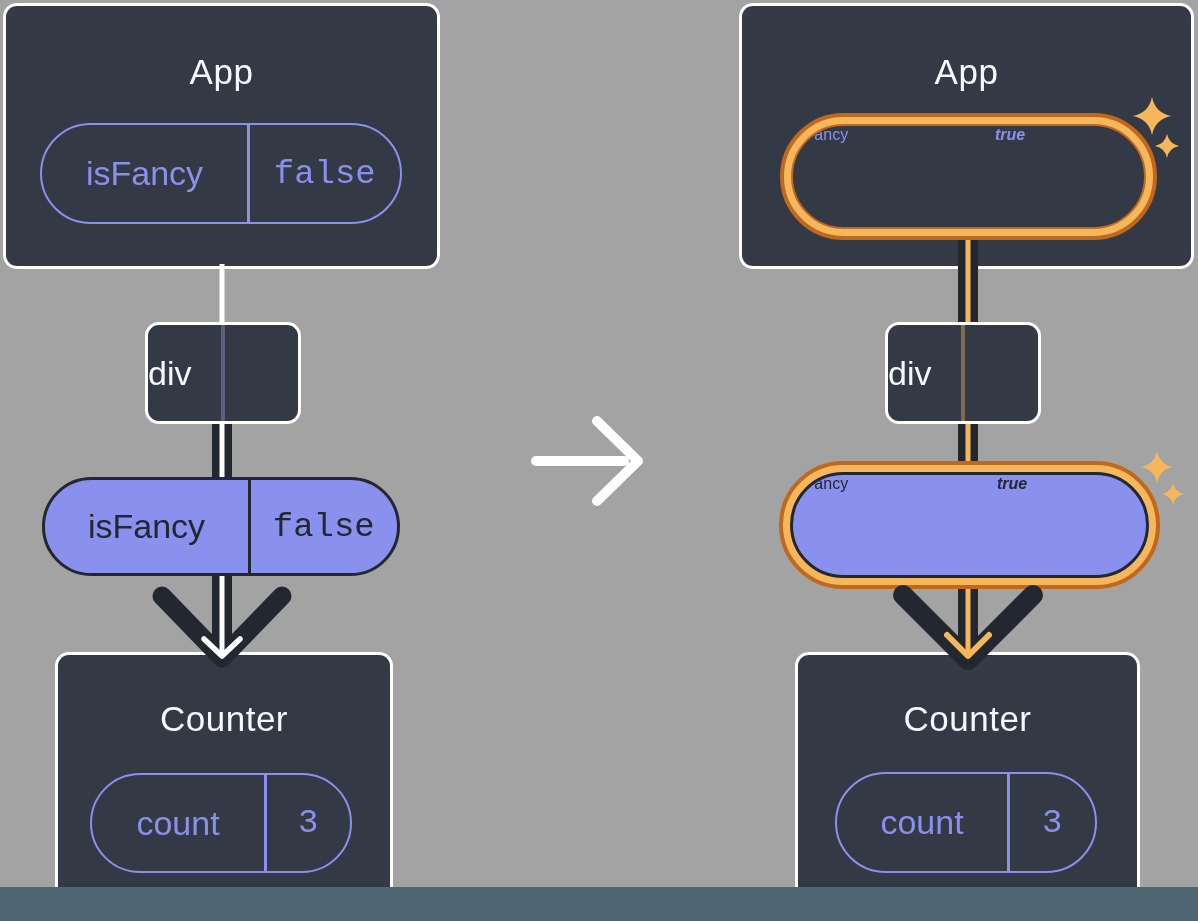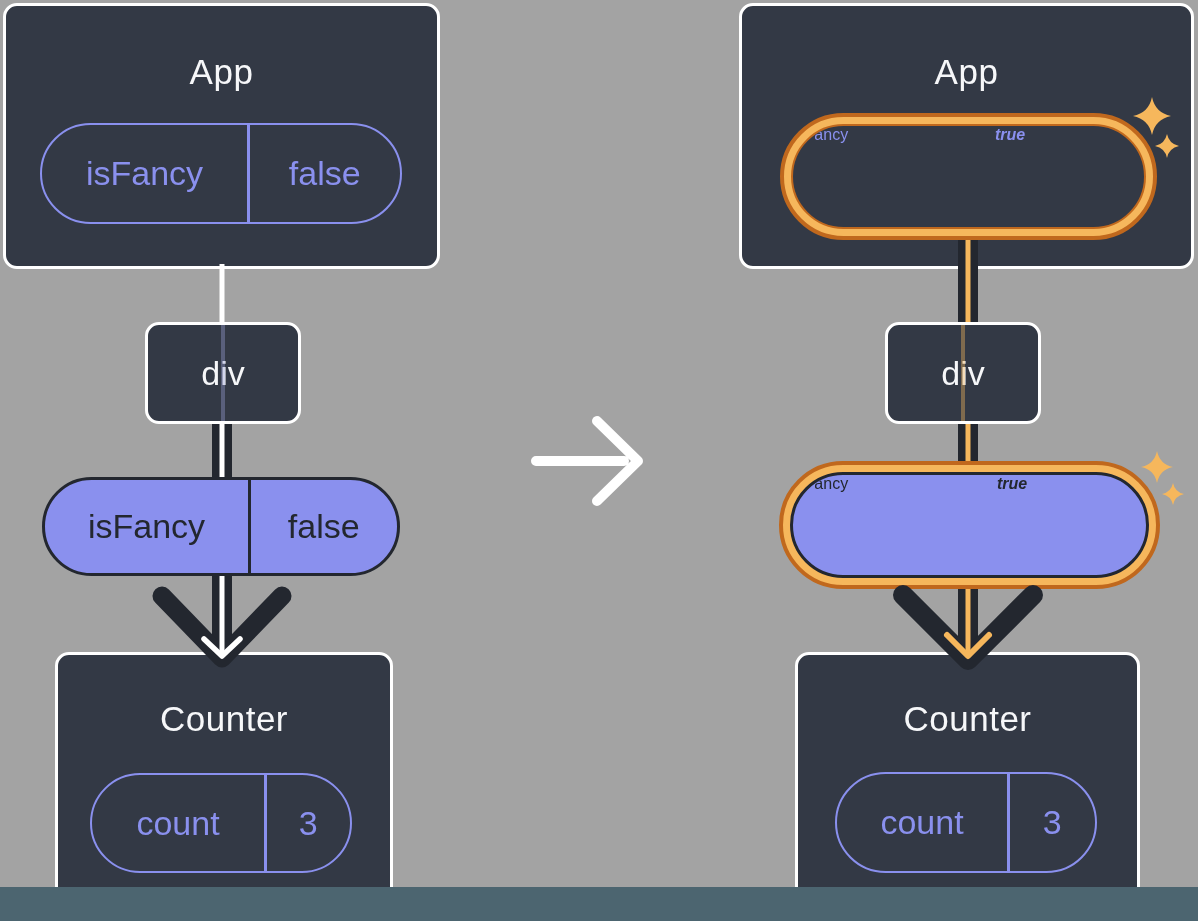--- a/index.html
+++ b/index.html
@@ -14,33 +14,33 @@
   .card{
     position:absolute;background:#333945;border:3.5px solid #FFFFFF;
     border-radius:14px;box-sizing:border-box;z-index:2;
   }
   .node{z-index:10;}
   .card-title{
     position:absolute;left:0;right:0;text-align:center;
     color:#F6F7F9;font-size:35px;font-weight:400;letter-spacing:.5px;
   }
   .divnode{
-    display:flex;align-items:center;justify-content:center;
+    display:flex;align-items:center;
     color:#F6F7F9;font-size:34px;z-index:10;
   }
   .ghost-line{position:absolute;top:0;bottom:0;left:50%;width:4px;margin-left:-2px;}
   .ghost-purple{background:rgba(154,160,215,0.38);}
   .ghost-orange{background:rgba(246,183,92,0.40);}
 
   .pill{
     position:absolute;display:flex;align-items:stretch;box-sizing:border-box;
     border-radius:70px;overflow:hidden;z-index:10;
   }
   .pill .cell{display:flex;align-items:center;justify-content:center;font-size:34px;}
-  .pill .val{flex:1;}
+  .pill .val{flex:1;font-family:Liberation Mono, monospace;}
   .pill .divider{width:2.5px;}
 
   .pill-outline{border:2.5px solid #8A90EE;color:#8A90EE;background:transparent;}
   .pill-outline .divider{background:#8A90EE;}
 
   .pill-solid{background:#8A90EE;border:3px solid #23272F;color:#23272F;}
   .pill-solid .divider{background:#23272F;}
 
   .ring{
     position:absolute;box-sizing:border-box;background:#F6B75C;

